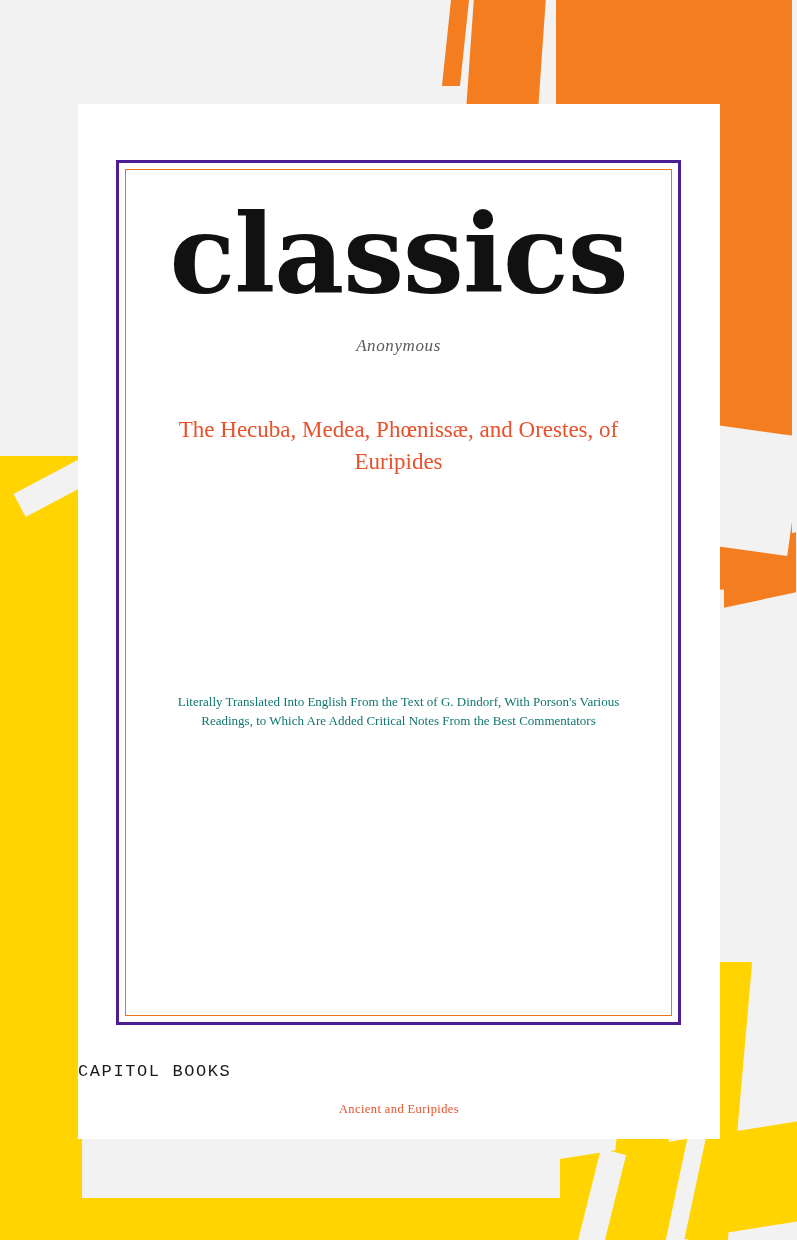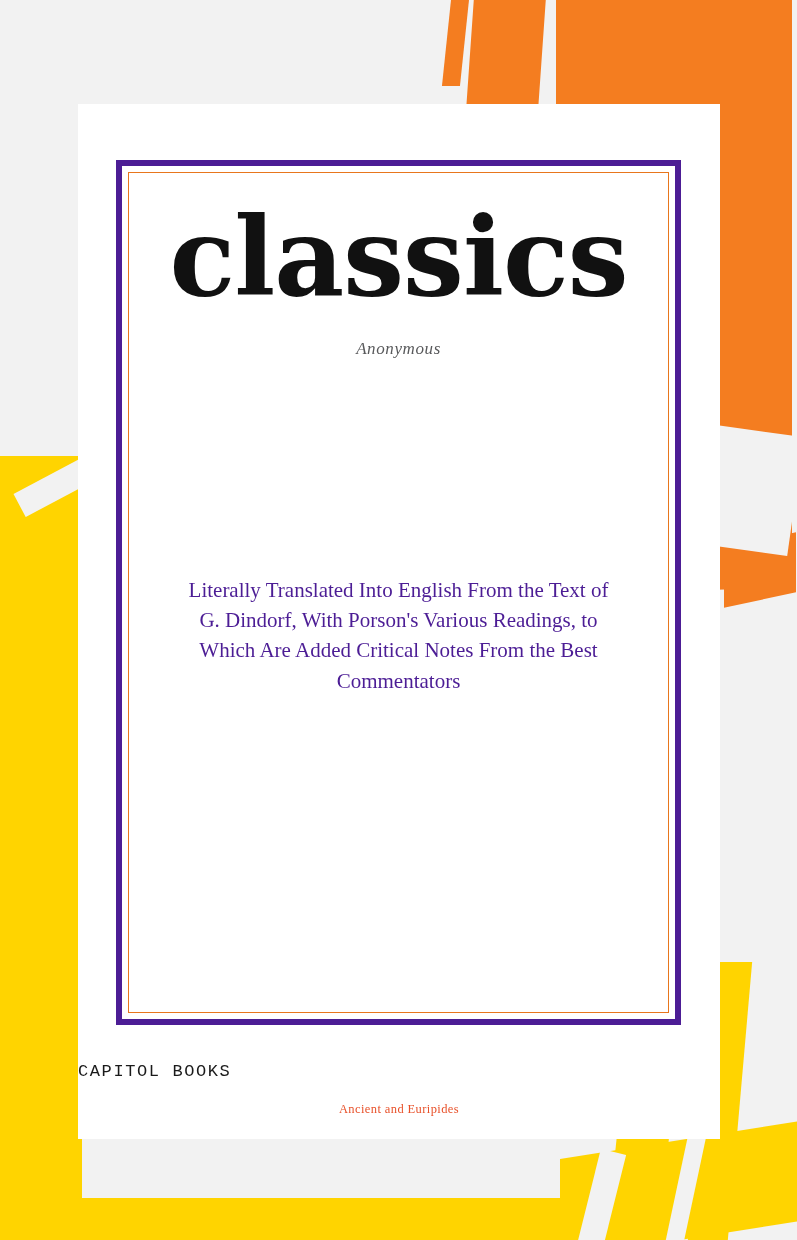--- a/index.html
+++ b/index.html
@@ -163,21 +163,21 @@
     background: #ffffff;
     z-index: 5;
   }
 
   .frame-outer {
     position: absolute;
     left: 38px;
     top: 56px;
     width: 565px;
     height: 865px;
-    border: 6px solid #4c1d95;
+    border: 3px solid #4c1d95;
     box-sizing: border-box;
   }
   .frame-inner {
     position: absolute;
     left: 6px;
     top: 6px;
     right: 6px;
     bottom: 6px;
     border: 1px solid #e8761d;
     box-sizing: border-box;
@@ -220,23 +220,23 @@
     font-family: "Liberation Serif", serif;
     font-size: 23px;
     line-height: 1.38;
     color: #e8512a;
     margin-top: 58px;
     padding: 0 6px;
   }
 
   .subtitle {
     font-family: "Liberation Serif", serif;
-    font-size: 21px;
+    font-size: 13px;
     line-height: 1.44;
-    color: #4c1d95;
+    color: #0f766e;
     margin-top: 216px;
     padding: 0 18px;
   }
 
   .publisher {
     position: absolute;
     left: 0;
     right: 0;
     top: 958px;
     font-family: Liberation Mono, monospace;
@@ -283,20 +283,21 @@
   <div class="frame-outer">
     <div class="frame-inner"></div>
 
     <div class="content">
       <div class="series-title">
         <span>classics</span>
       </div>
 
       <div class="author">Anonymous</div>
 
+      <div class="book-title">The Hecuba, Medea, Phœnissæ, and Orestes, of Euripides</div>
 
       <div class="subtitle">Literally Translated Into English From the Text of G. Dindorf, With Porson's Various Readings, to Which Are Added Critical Notes From the Best Commentators</div>
     </div>
   </div>
 
   <div class="publisher">CAPITOL BOOKS</div>
   <div class="imprint">Ancient and Euripides</div>
 </div>
 
 </body></html>

